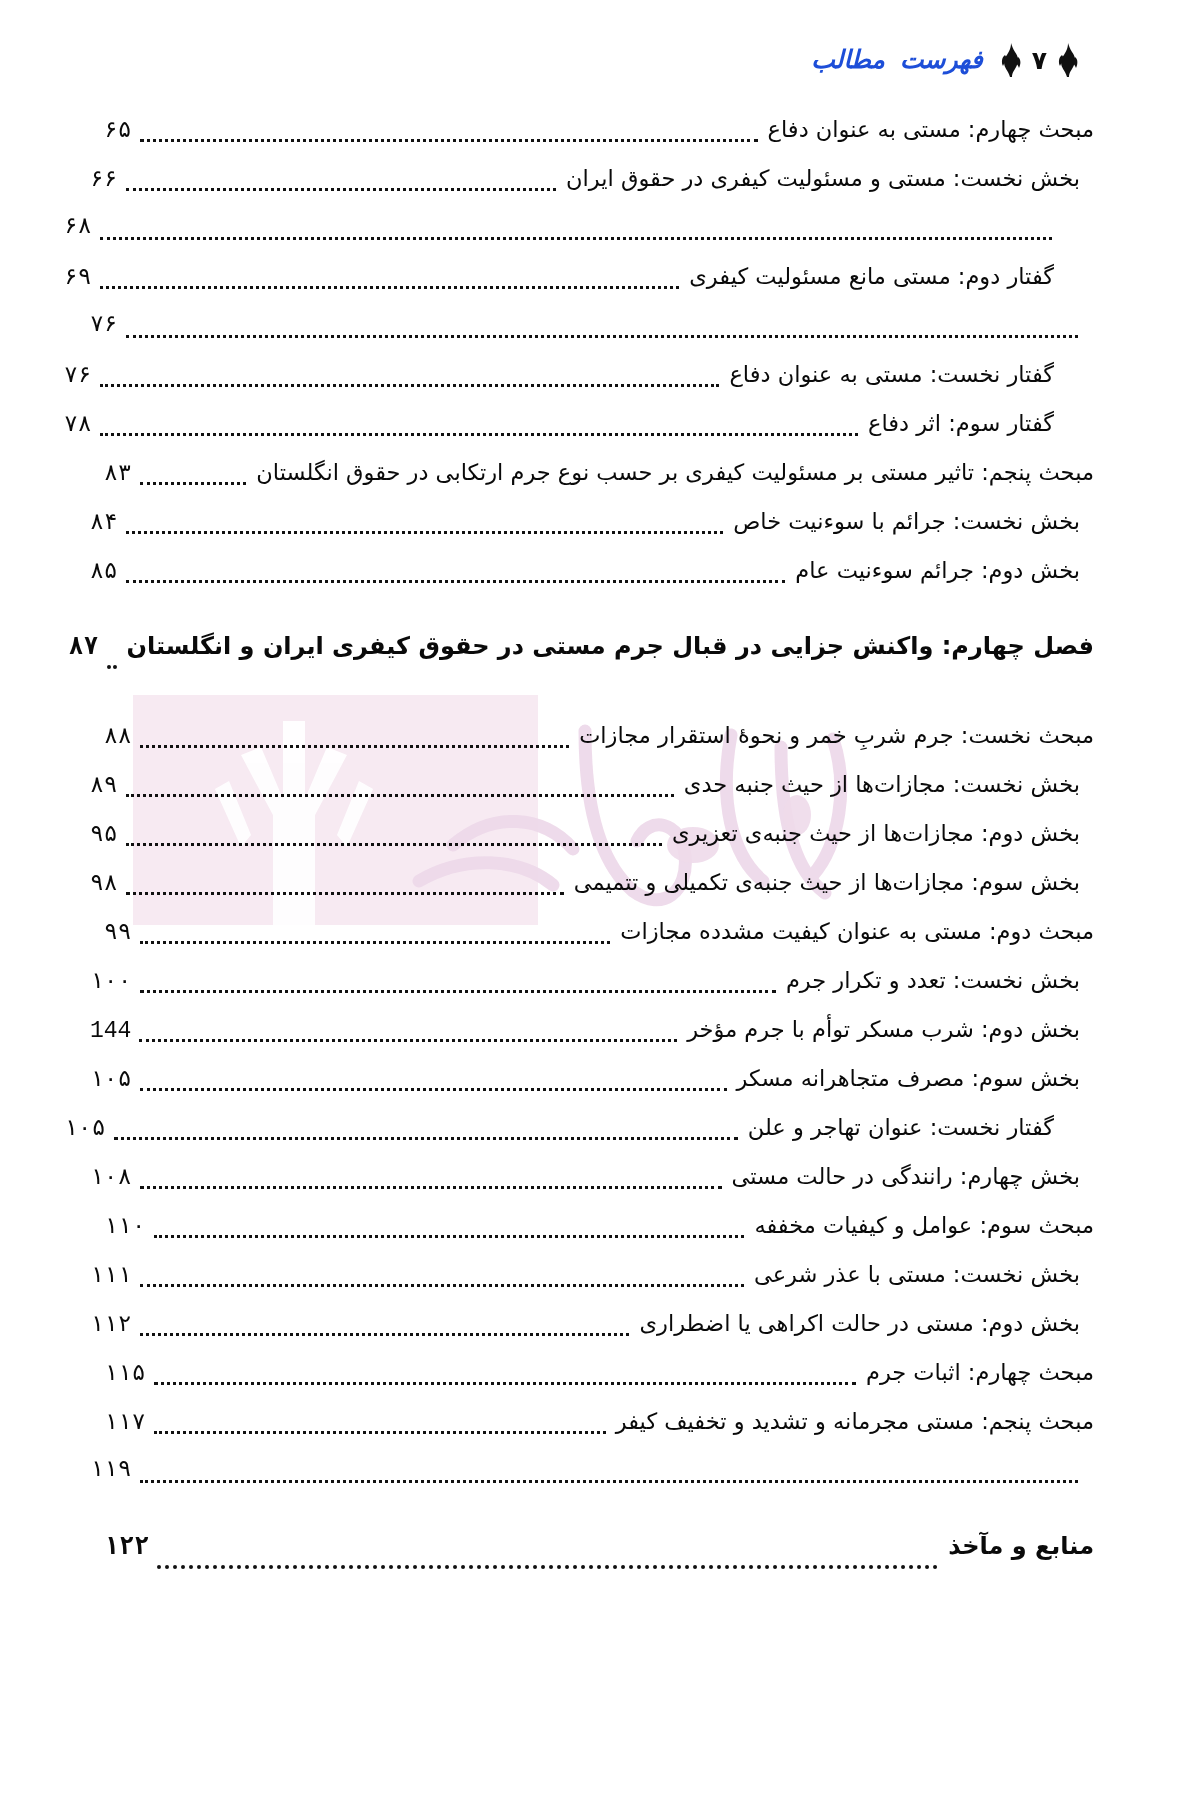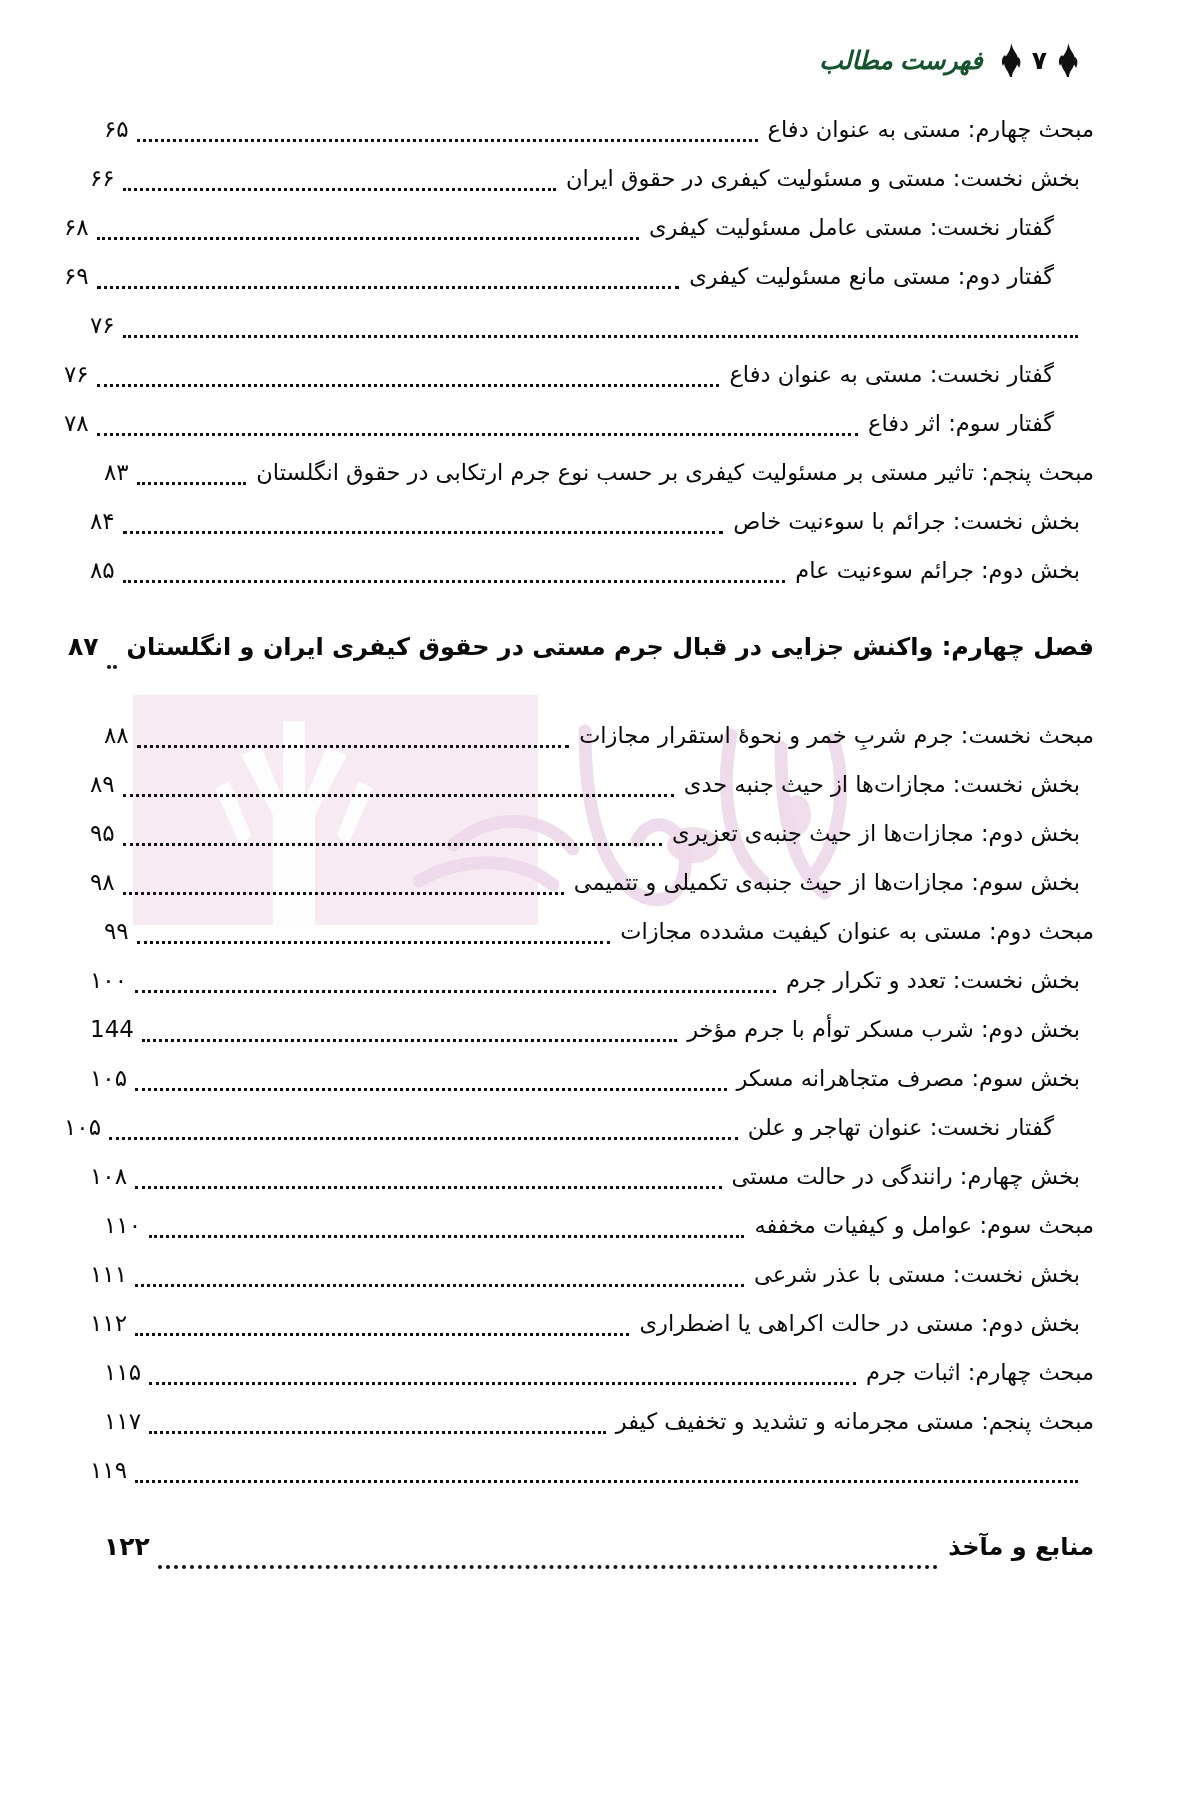--- a/index.html
+++ b/index.html
@@ -49,25 +49,25 @@
     left: 120px;
     height: 52px;
     display: flex;
     flex-direction: row;
     align-items: center;
     justify-content: flex-start;
     gap: 18px;
     z-index: 3;
   }
   .rh-title {
-    font-family: Liberation Sans, sans-serif;
+    font-family: Liberation Mono, monospace;
     font-size: 25px;
     font-style: italic;
     font-weight: 600;
-    color: #14532d;
+    color: #1d4ed8;
     letter-spacing: -1px;
     margin-left: 96px;
   }
   .rh-folio-group {
     display: flex;
     align-items: center;
     gap: 11px;
   }
   .rh-orn {
     width: 20px;
@@ -114,20 +114,21 @@
     top: -3px;
     border-bottom: 3.2px dotted #111;
     margin: 0 2px;
     height: 1px;
   }
   .toc-row .page-no {
     flex: 0 0 auto;
     padding-right: 6px;
     font-size: 23px;
     letter-spacing: 0px;
+    font-family: Liberation Mono, monospace;
   }
 
   
   .lvl-0 { }
   .lvl-1 { padding-right: 14px; }
   .lvl-2 { padding-right: 40px; }
 
   
   .toc-row.bold {
     font-weight: 700;
@@ -194,21 +195,20 @@
         <span class="label">مبحث چهارم: مستی به عنوان دفاع</span>
         <span class="leader"></span>
         <span class="page-no">۶۵</span>
       </div>
       <div class="toc-row lvl-1">
         <span class="label">بخش نخست: مستی و مسئولیت کیفری در حقوق ایران</span>
         <span class="leader"></span>
         <span class="page-no">۶۶</span>
       </div>
       <div class="toc-row lvl-2">
-        <span class="label">گفتار نخست: مستی عامل مسئولیت کیفری</span>
         <span class="leader"></span>
         <span class="page-no">۶۸</span>
       </div>
       <div class="toc-row lvl-2">
         <span class="label">گفتار دوم: مستی مانع مسئولیت کیفری</span>
         <span class="leader"></span>
         <span class="page-no">۶۹</span>
       </div>
       <div class="toc-row lvl-1">
         <span class="leader"></span>

